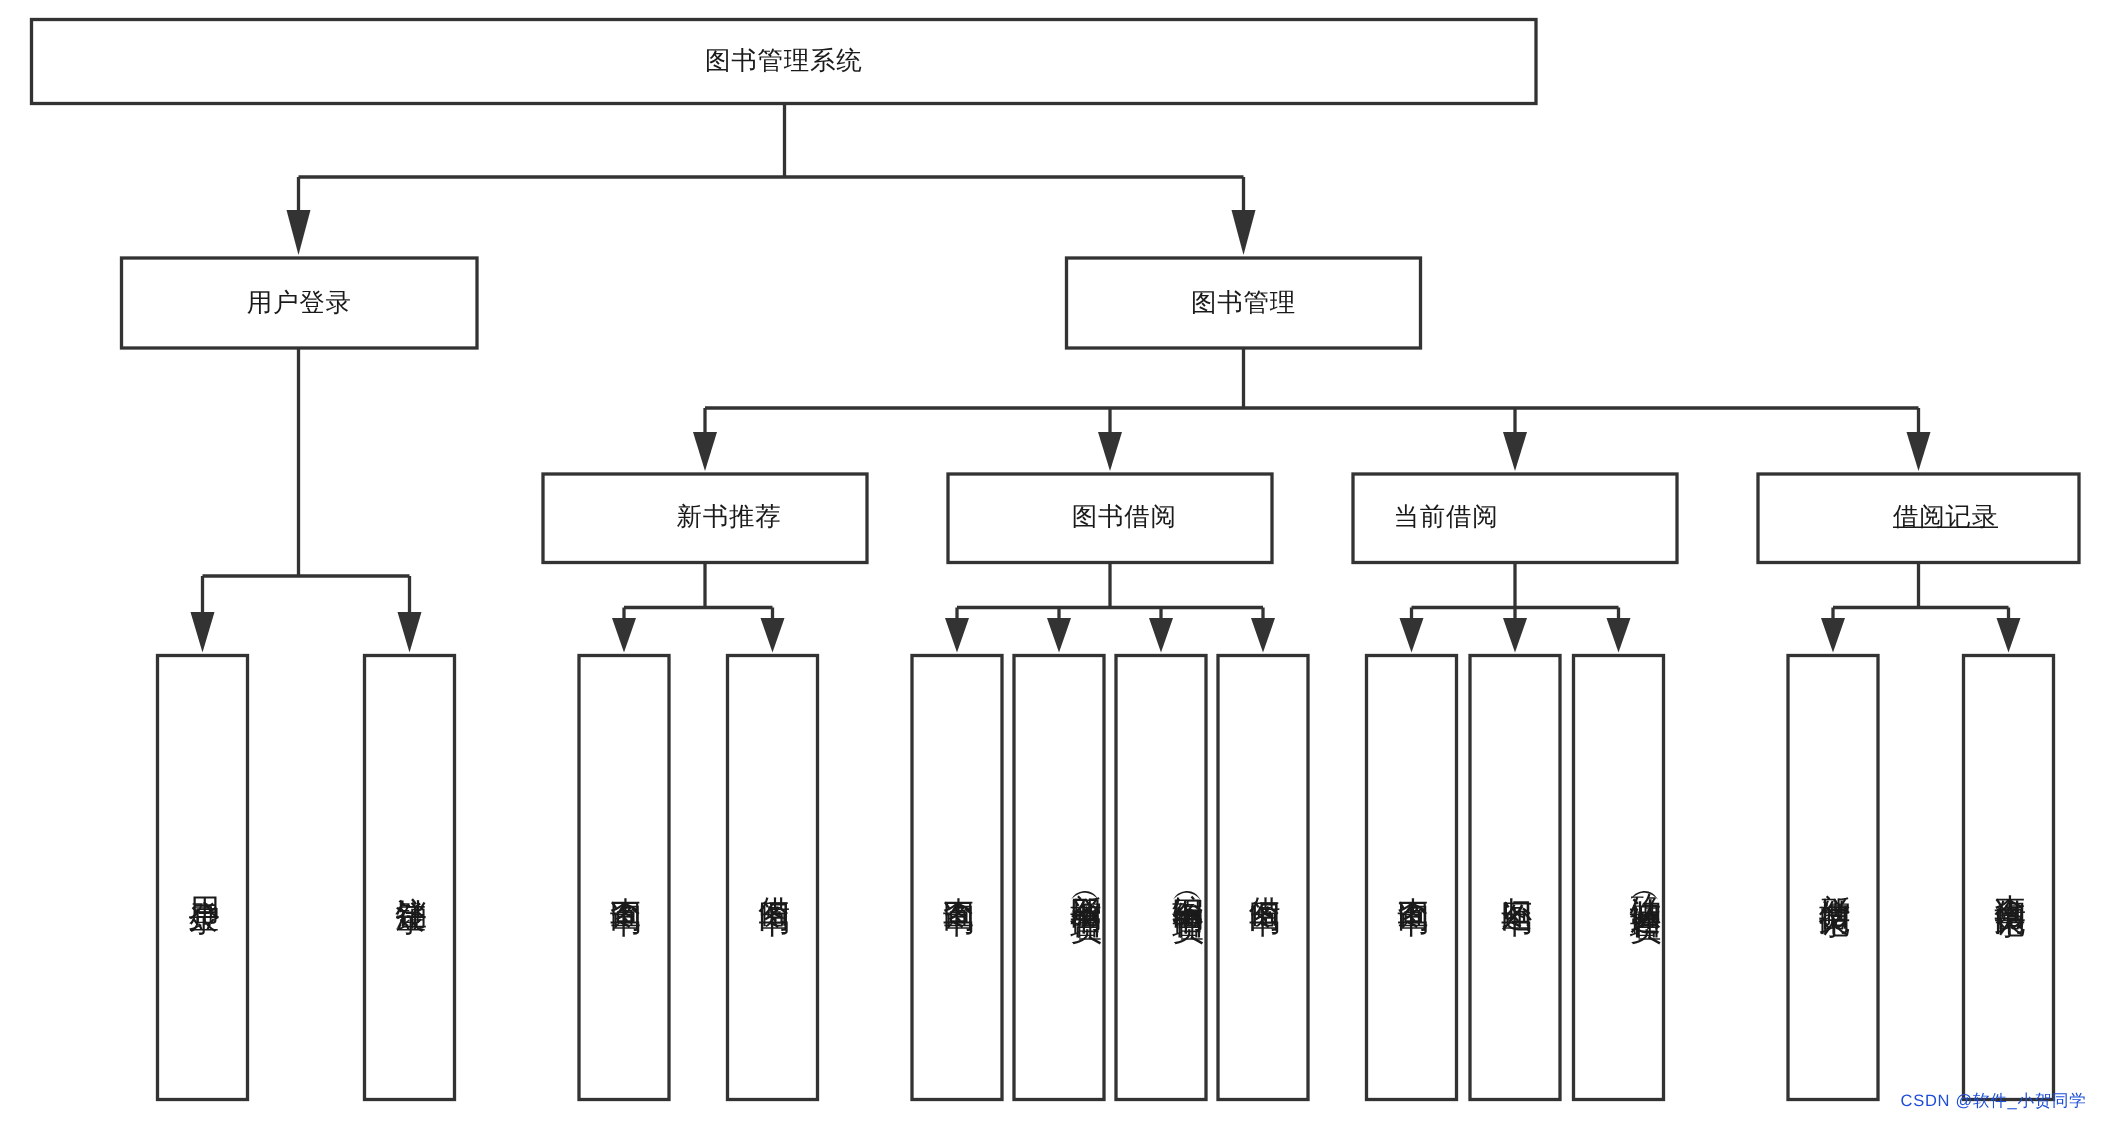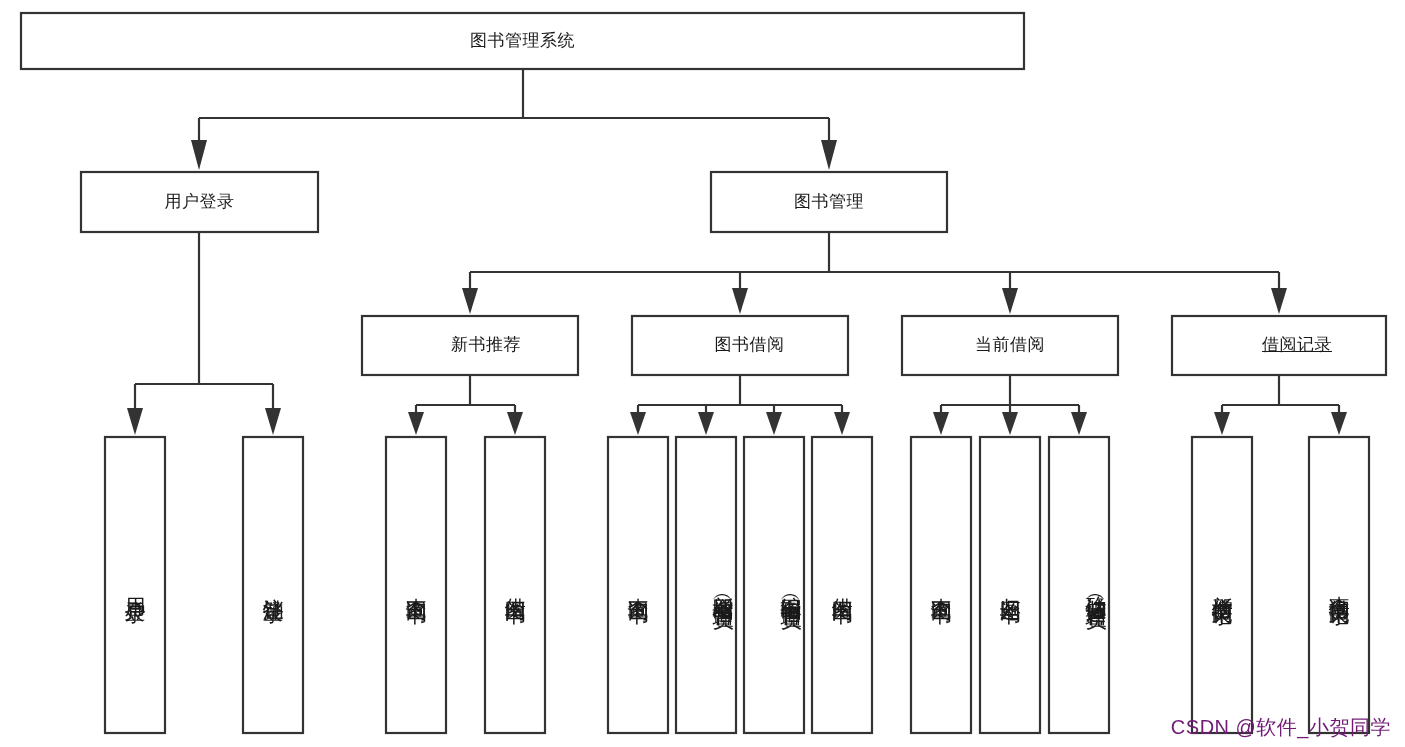--- a/index.html
+++ b/index.html
@@ -68,22 +68,22 @@
     padding-top: 6px;
   }
   .node-label.vertical.centered {
     align-items: center;
     padding-top: 0;
   }
   #watermark {
     position: absolute;
     right: 14px;
     bottom: 6px;
-    font-size: 20px;
-    color: #701a75;
+    font-size: 11px;
+    color: #1d4ed8;
     font-family: "Liberation Sans", "DejaVu Sans", sans-serif;
     white-space: nowrap;
     letter-spacing: 0.5px;
   }
 </style>
 </head>
 <body>
 
 <div id="diagram-root">
 
@@ -178,21 +178,21 @@
 
   </svg>
 
   <div class="node-label horizontal" style="left:21px; top:13px; width:1003px; height:56px;">图书管理系统</div>
 
   <div class="node-label horizontal" style="left:81px; top:172px; width:237px; height:60px;">用户登录</div>
   <div class="node-label horizontal" style="left:711px; top:172px; width:236px; height:60px;">图书管理</div>
 
   <div class="node-label horizontal" style="left:378px; top:316px; width:216px; height:59px;">新书推荐</div>
   <div class="node-label horizontal" style="left:632px; top:316px; width:216px; height:59px;padding-left:19px;">图书借阅</div>
-  <div class="node-label horizontal" style="left:902px; top:316px; width:216px; height:59px;">当前借阅</div>
+  <div class="node-label horizontal" style="left:856px; top:316px; width:216px; height:59px;">当前借阅</div>
   <div class="node-label horizontal" style="left:1172px; top:316px; width:250px; height:59px;text-decoration:underline;">借阅记录</div>
 
   <div class="node-label vertical centered" style="left:105px; top:437px; width:60px; height:296px;">用户登录</div>
   <div class="node-label vertical centered" style="left:243px; top:437px; width:60px; height:296px;">注销登录</div>
 
   <div class="node-label vertical centered" style="left:386px; top:437px; width:60px; height:296px;">查询图书</div>
   <div class="node-label vertical centered" style="left:485px; top:437px; width:60px; height:296px;">借阅图书</div>
 
   <div class="node-label vertical centered" style="left:608px; top:437px; width:60px; height:296px;">查询图书</div>
   <div class="node-label vertical" style="left:676px; top:437px; width:60px; height:296px;">新增图书（管理员）</div>

